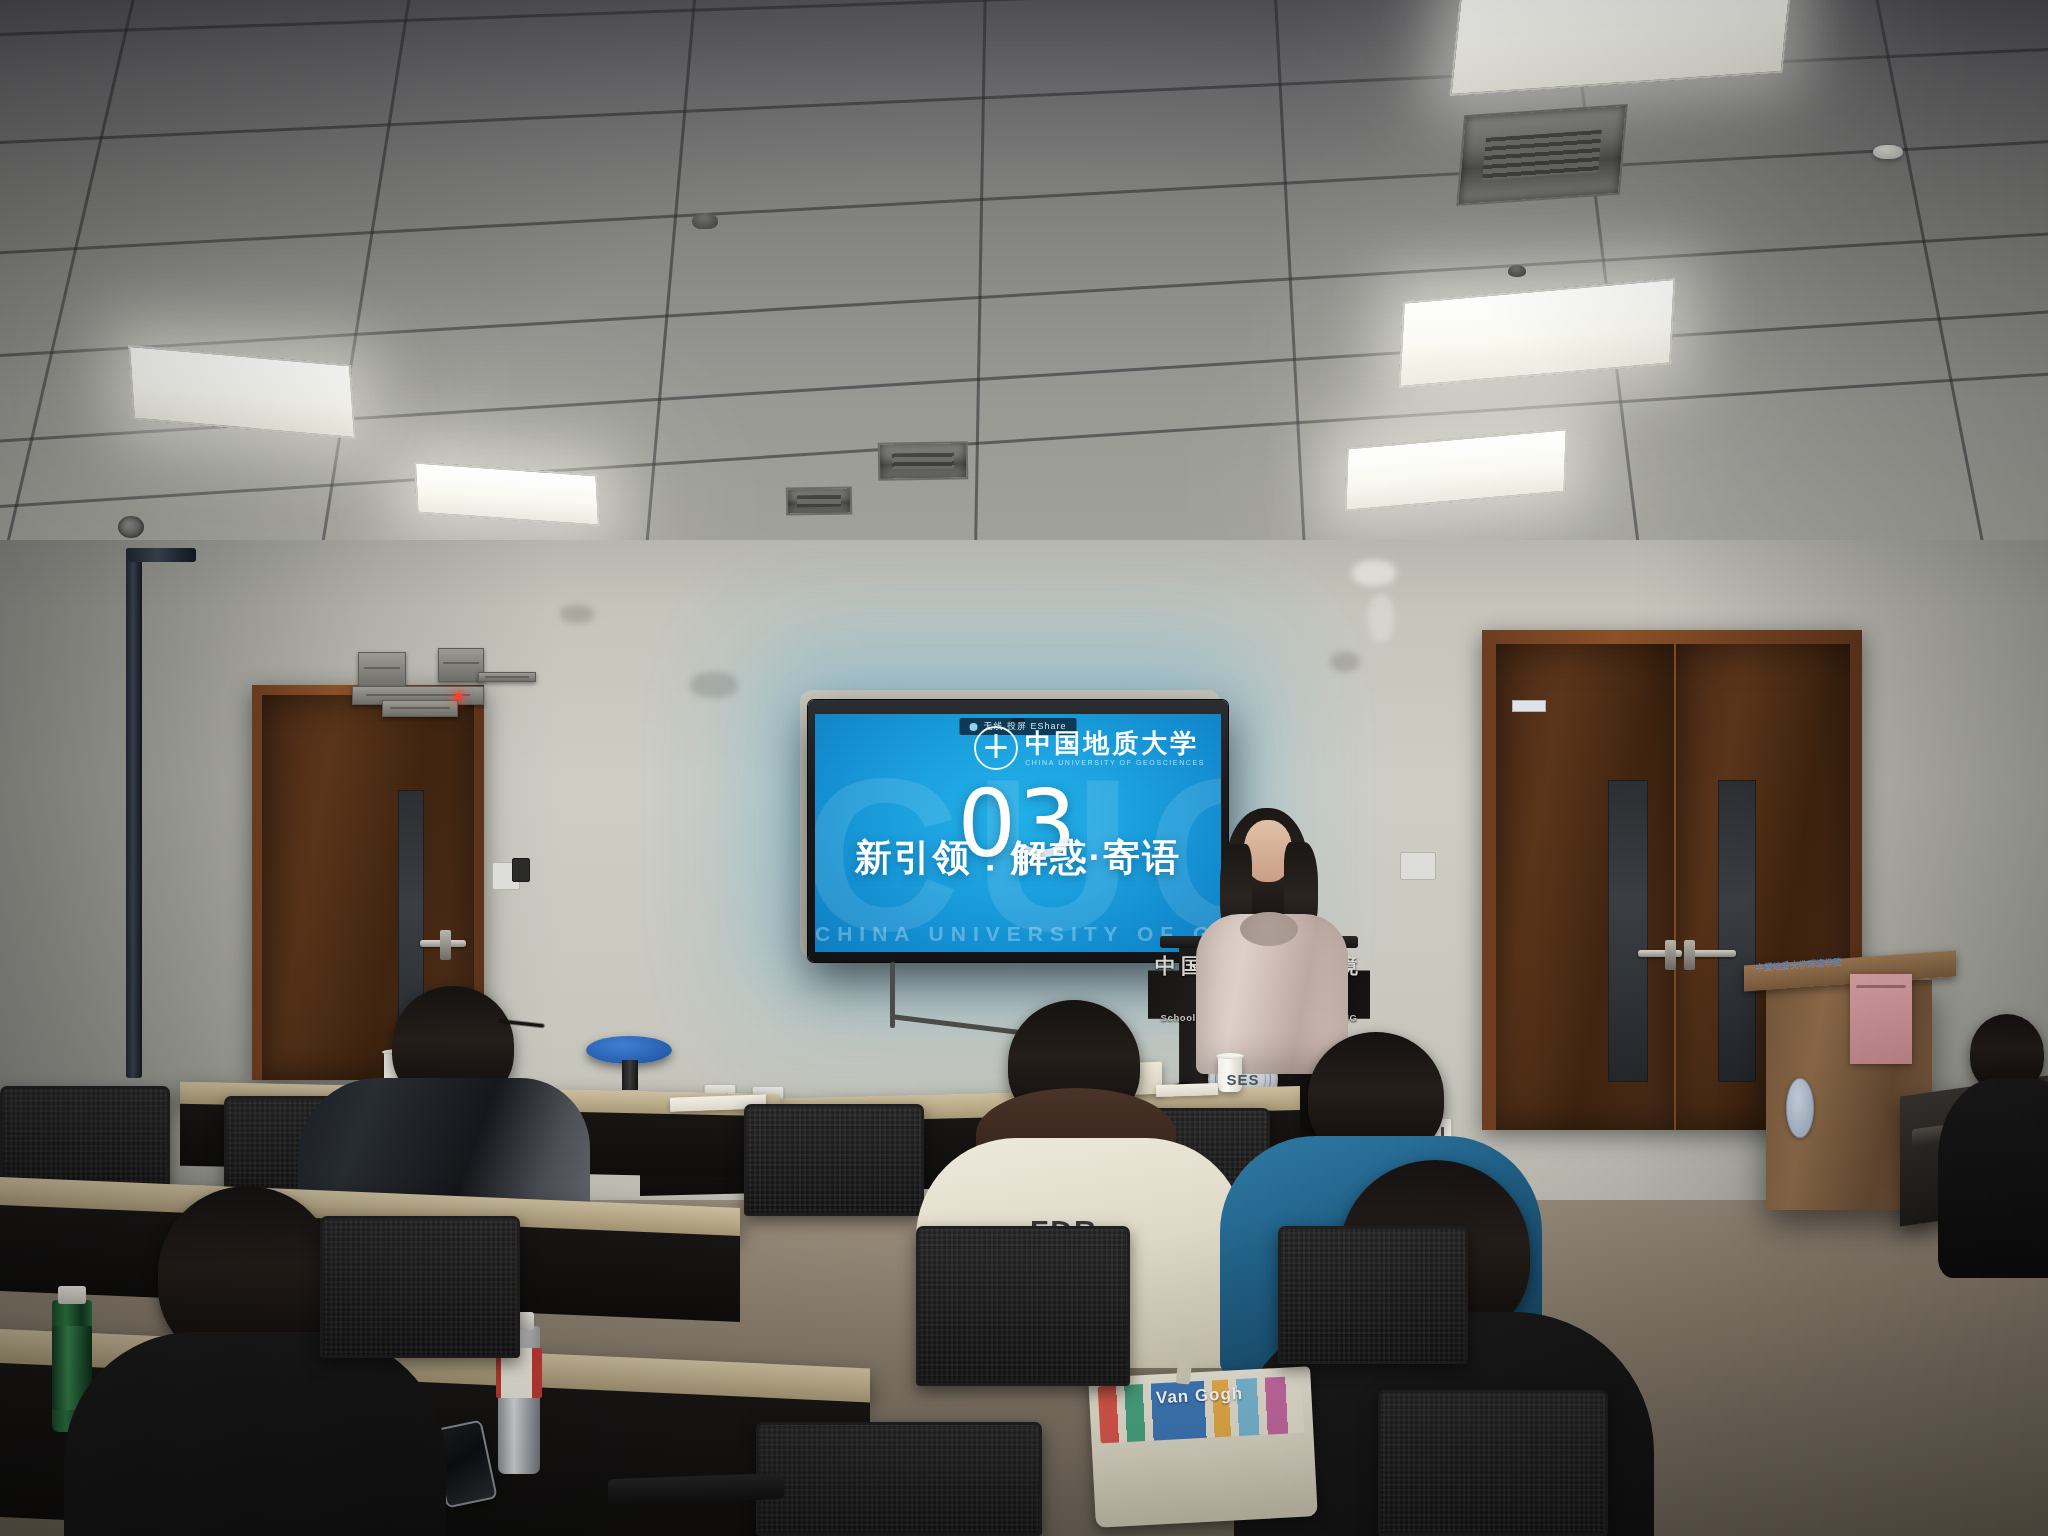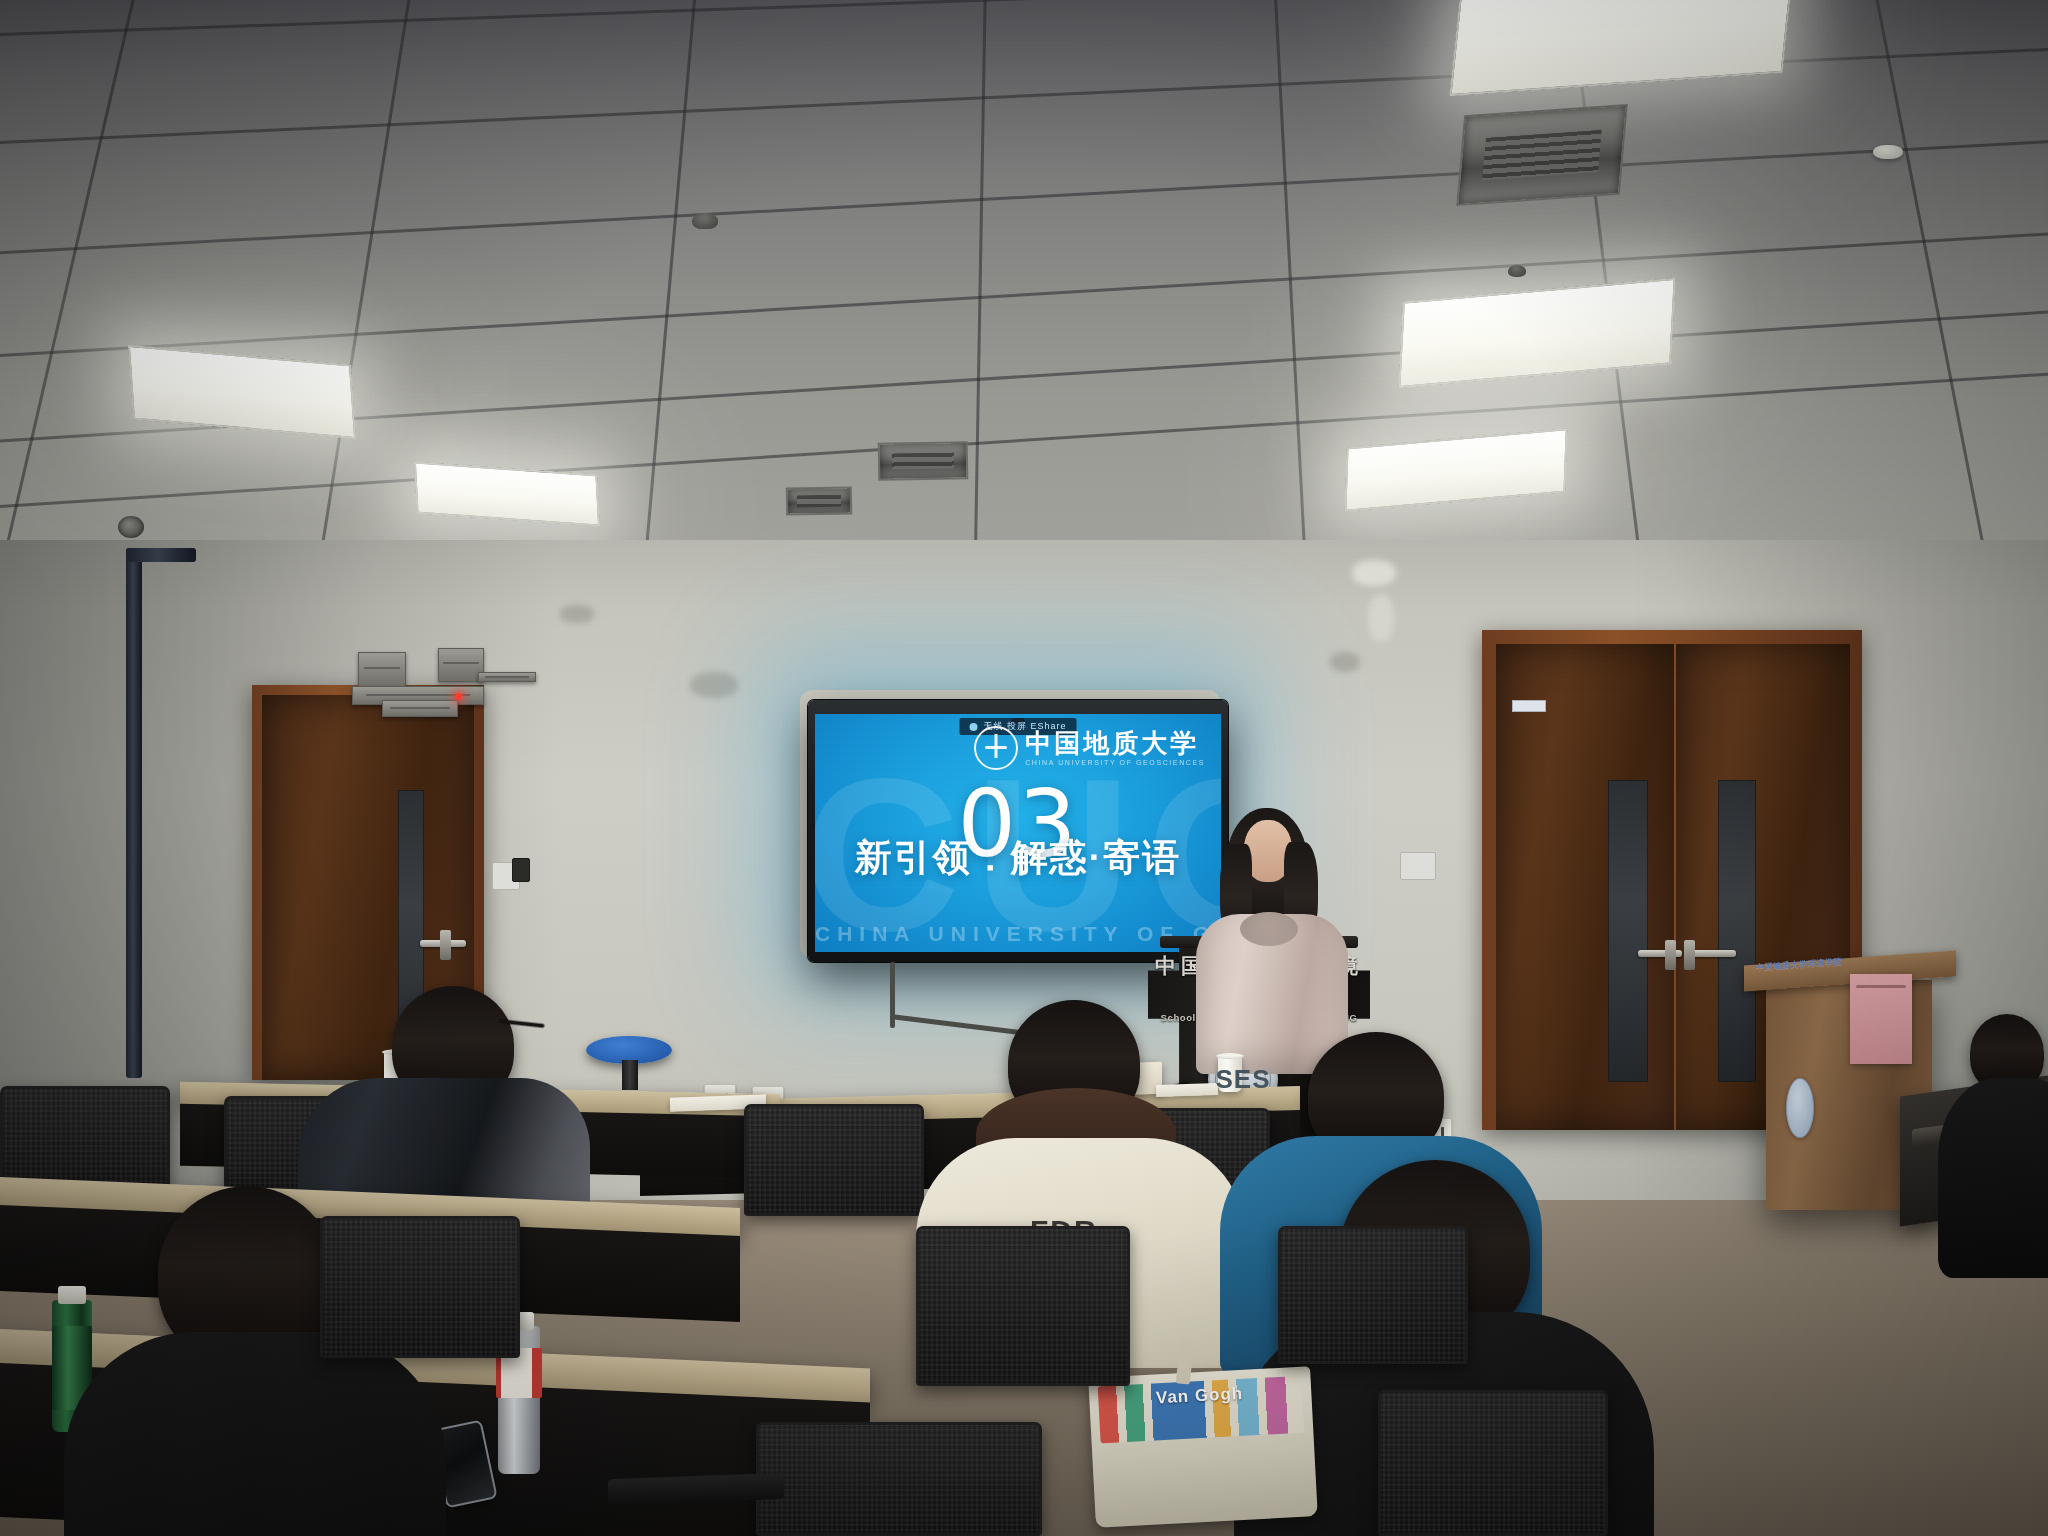--- a/index.html
+++ b/index.html
@@ -247,21 +247,21 @@
     display:flex;align-items:center;justify-content:center;
     box-shadow:0 2px 8px rgba(0,0,0,.5);
   }
   .ses-seal .ring{
     position:absolute;inset:5px;border:1px solid rgba(70,85,95,.55);border-radius:50%;
   }
   .ses-seal .ring2{
     position:absolute;inset:10px;border:1px solid rgba(70,85,95,.35);border-radius:50%;
   }
   .ses-seal .txt{
-    font-size:26px;font-weight:800;color:#44555f;letter-spacing:1px;z-index:2;
+    font-size:15px;font-weight:800;color:#44555f;letter-spacing:1px;z-index:2;
   }
   .mic{
     position:absolute;background:#111;border-radius:3px;
     transform:rotate(-16deg);box-shadow:0 2px 5px rgba(0,0,0,.5);
   }
 
   
   .person{position:absolute;}
   .p-head{
     position:absolute;border-radius:46% 46% 44% 44%;

